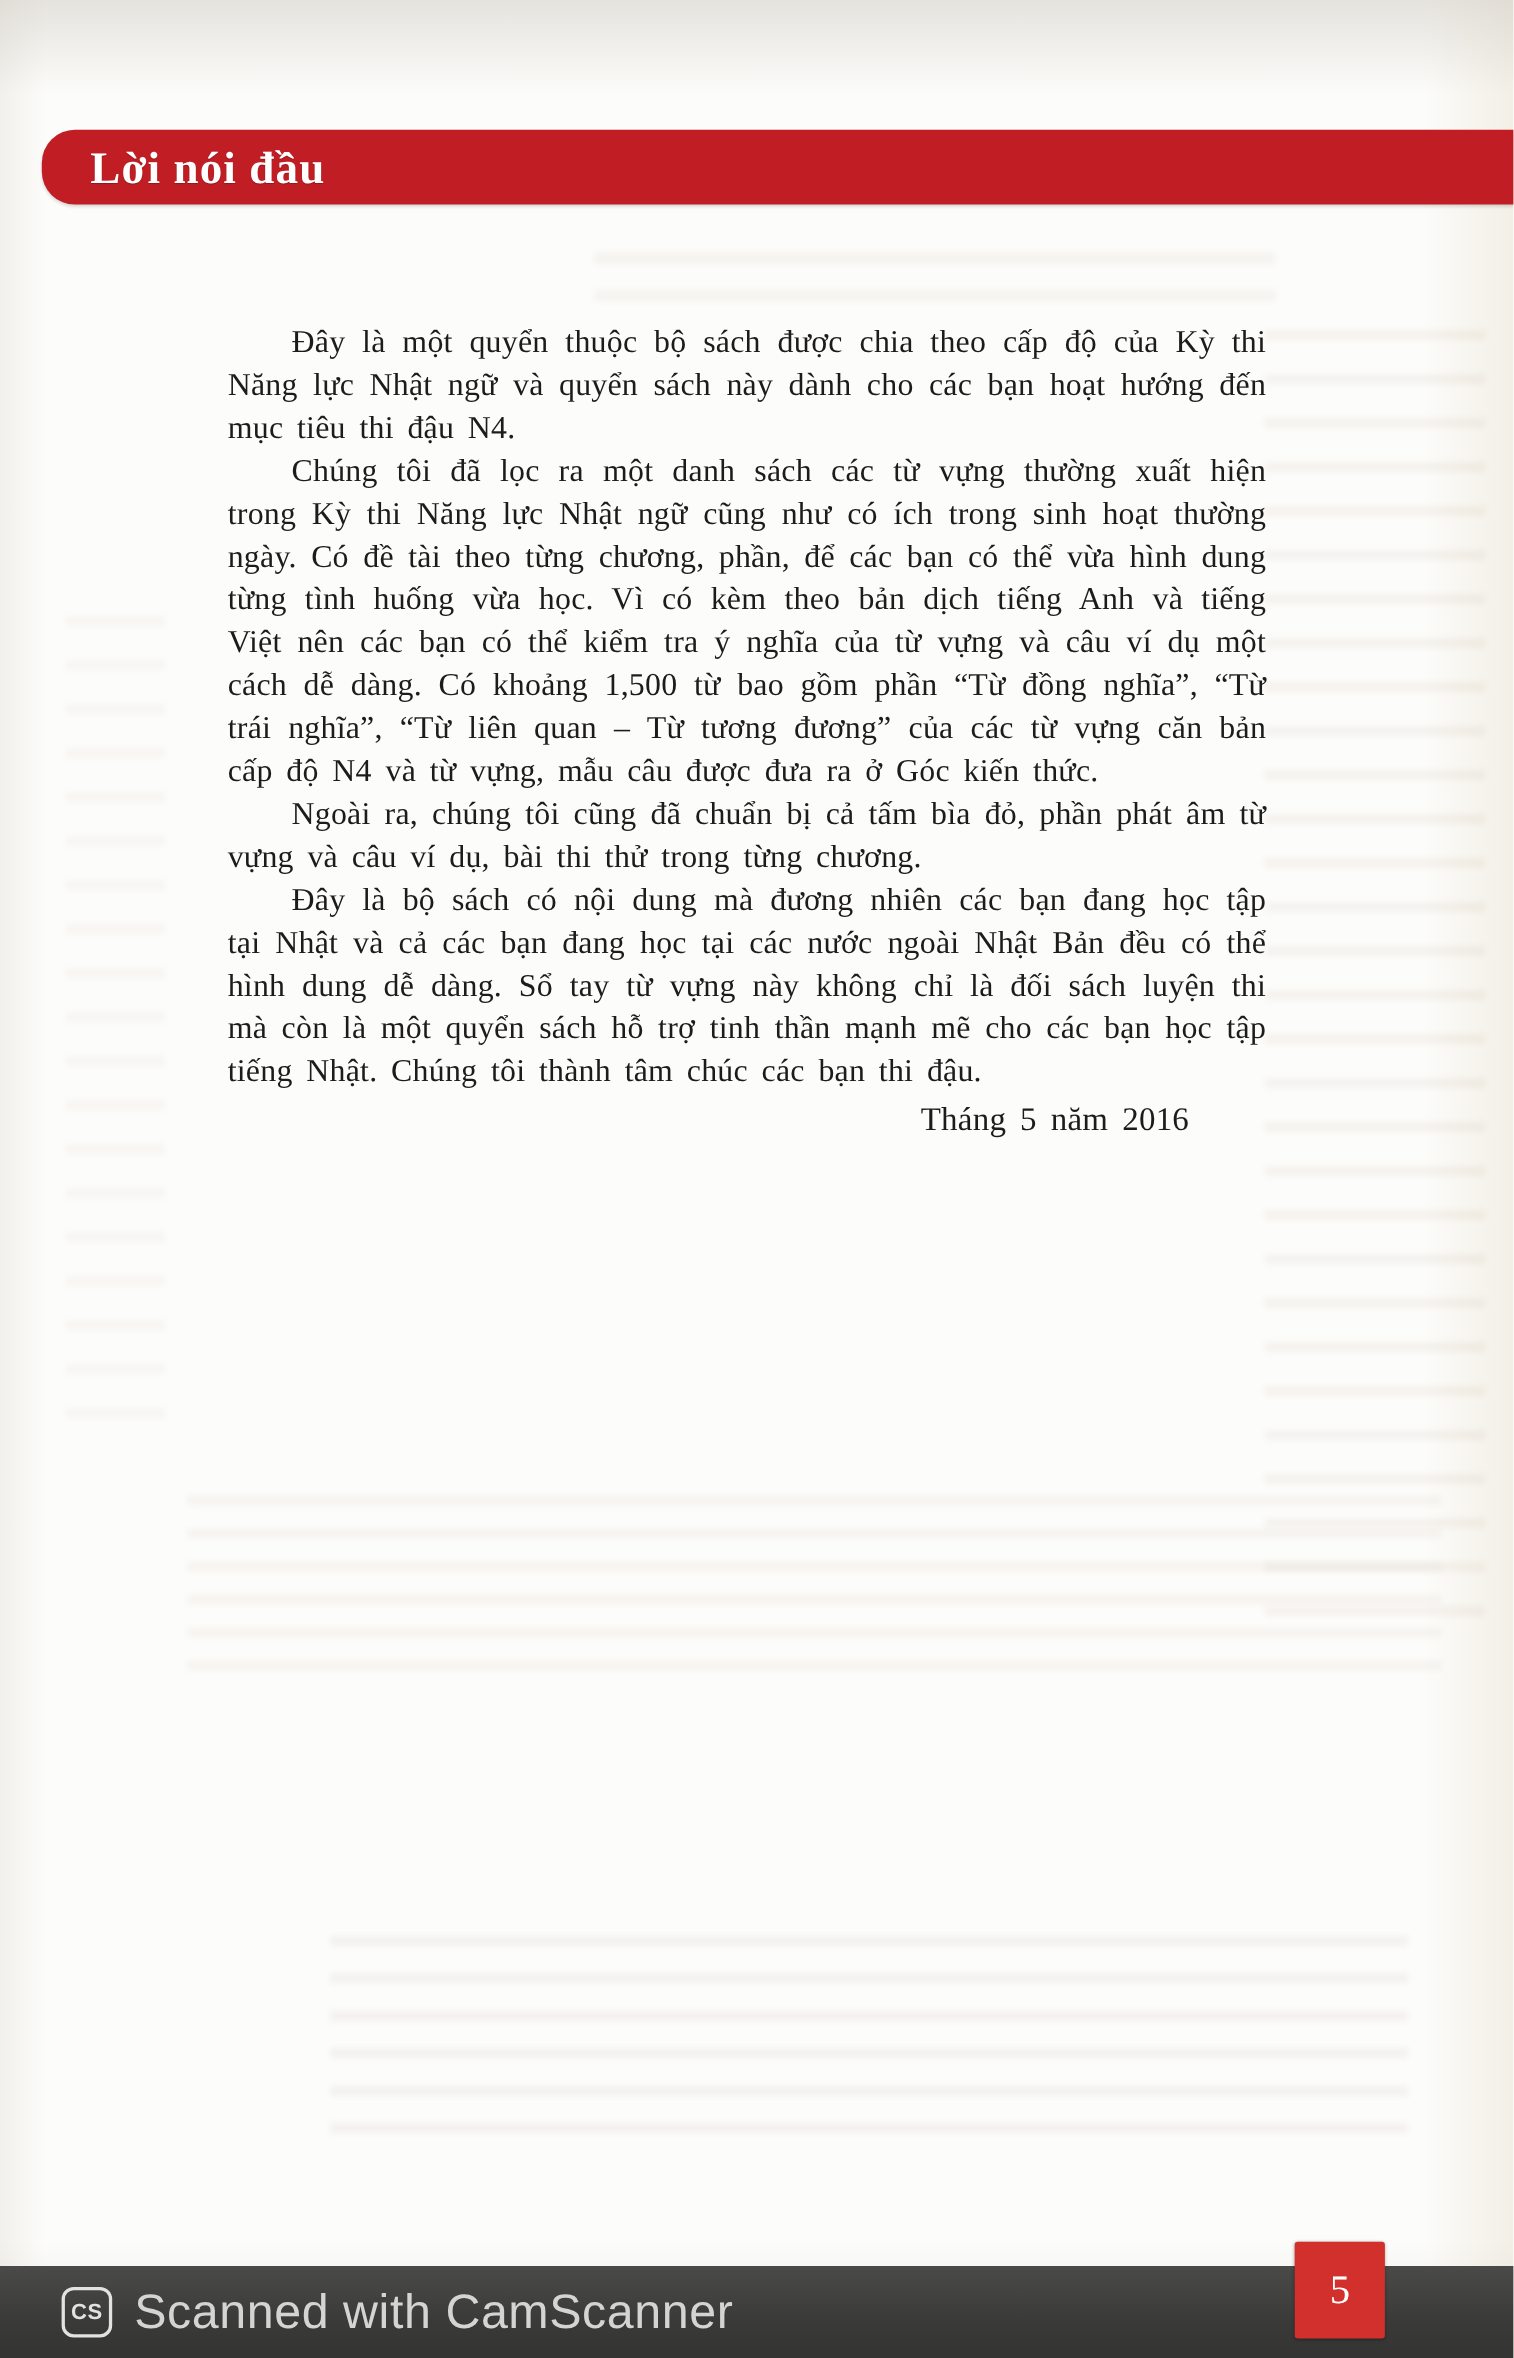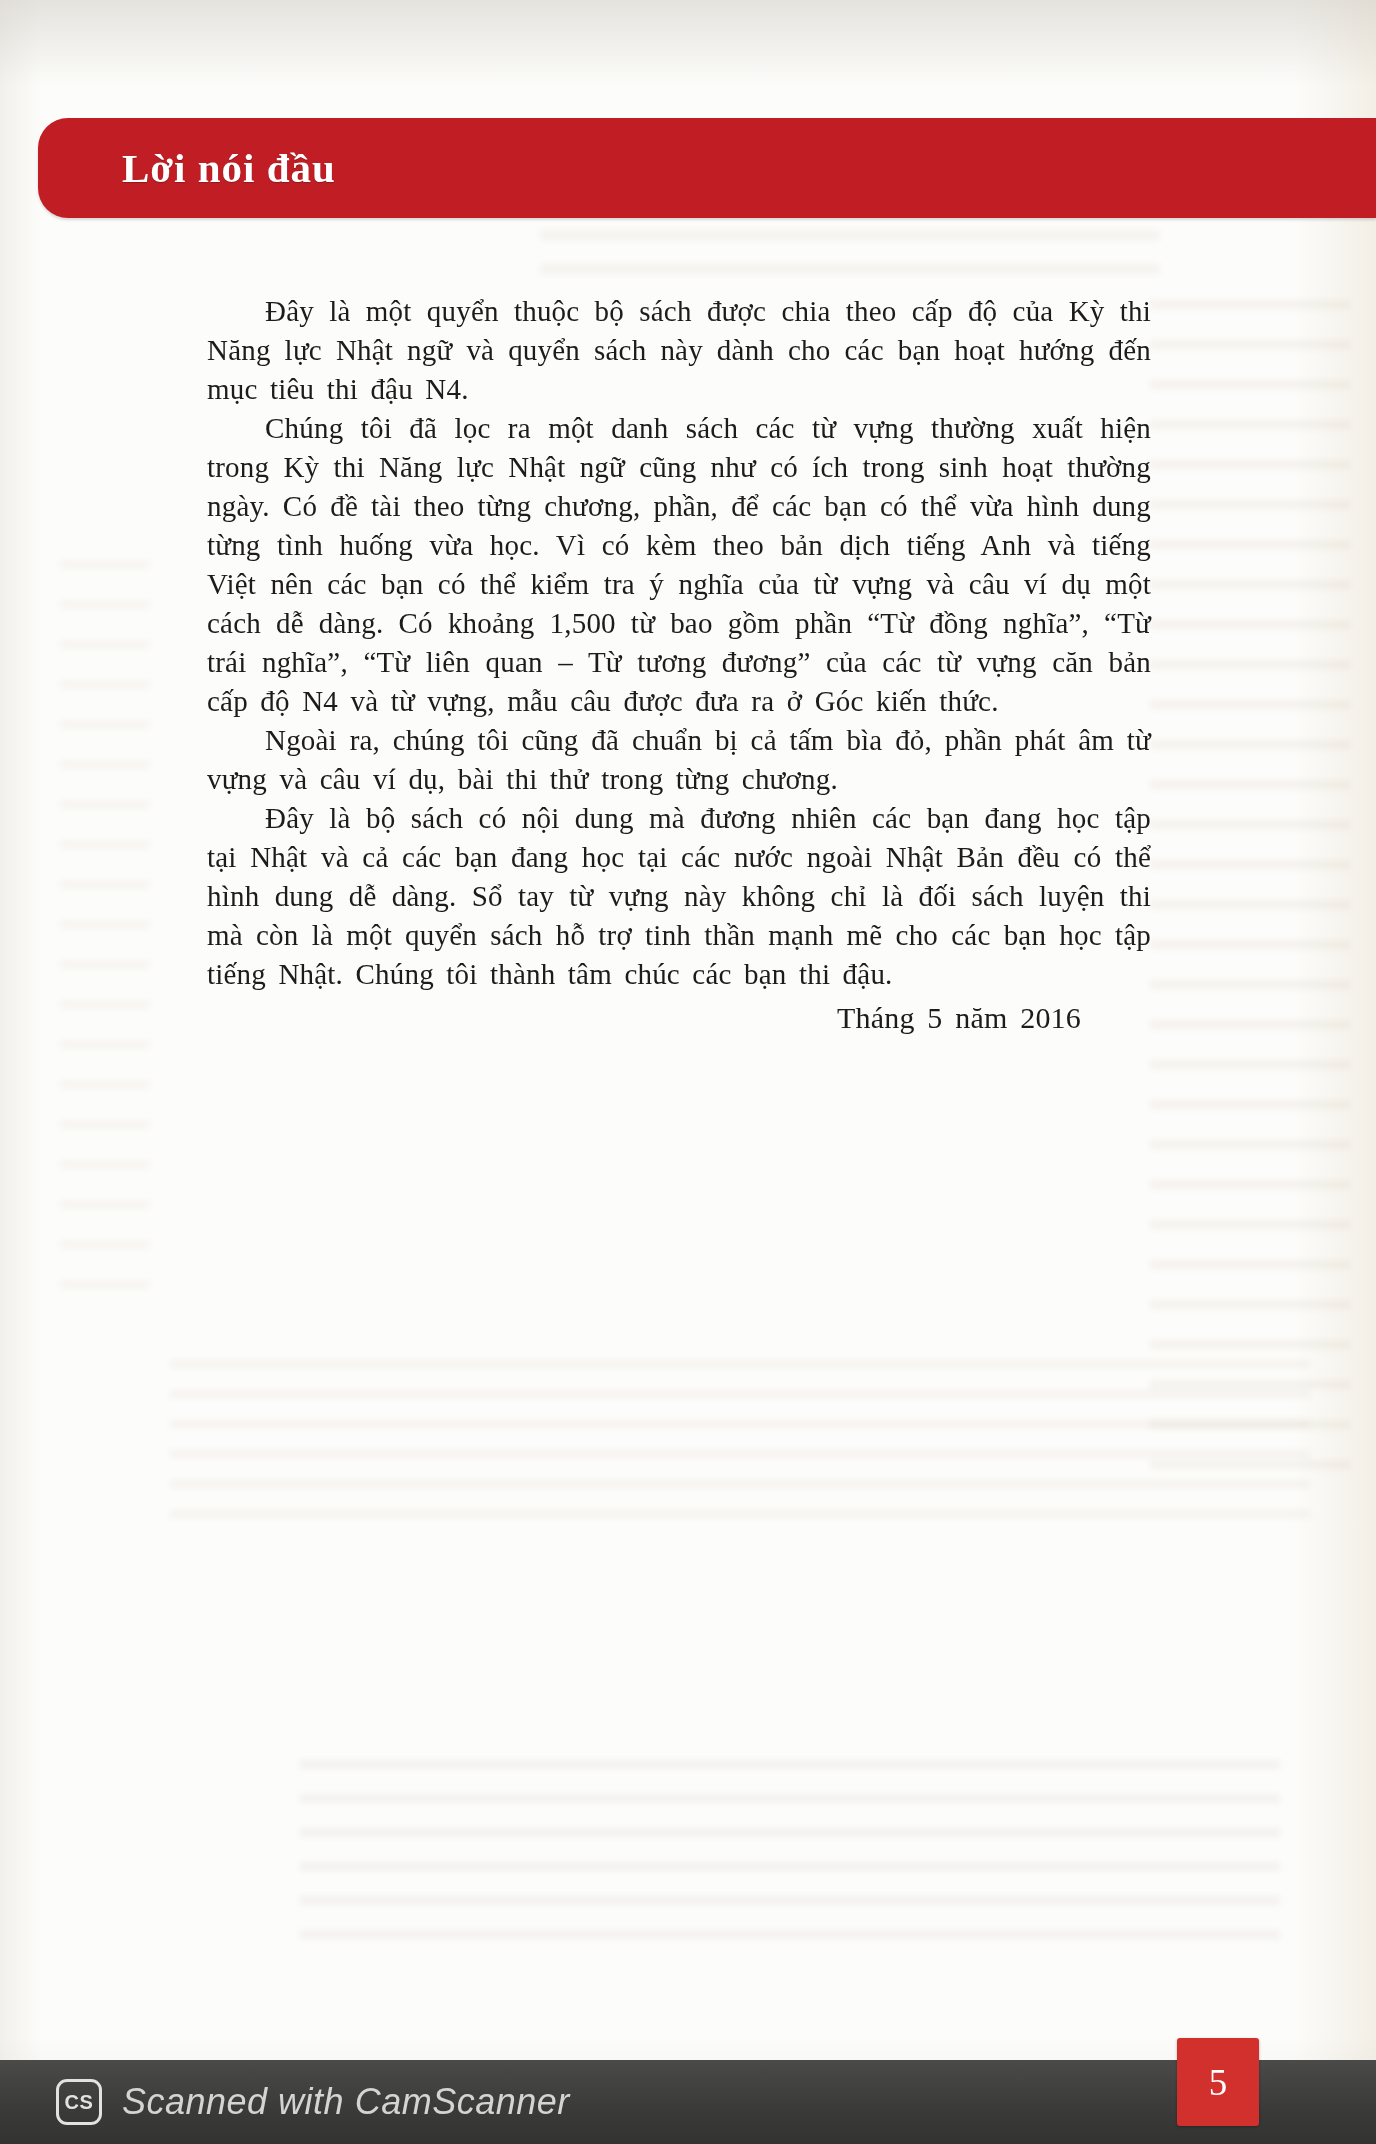--- a/index.html
+++ b/index.html
@@ -37,25 +37,24 @@
   .ghost-d{left:300px;top:1760px;width:980px;height:180px;opacity:.12;
     background:repeating-linear-gradient(180deg,
       rgba(120,95,80,.55) 0px, rgba(120,95,80,.55) 9px,
       rgba(0,0,0,0) 9px, rgba(0,0,0,0) 34px);}
   .ghost-e{left:540px;top:230px;width:620px;height:60px;opacity:.10;
     background:repeating-linear-gradient(180deg,
       rgba(140,110,80,.6) 0px, rgba(140,110,80,.6) 10px,
       rgba(0,0,0,0) 10px, rgba(0,0,0,0) 34px);}
   
   .header-bar{
-    position:absolute;left:38px;right:0;top:118px;height:100px;
+    position:absolute;left:38px;right:0;top:118px;height:68px;
     border-radius:30px 0 0 30px;
     display:flex;align-items:center;
     box-shadow:0 2px 3px rgba(0,0,0,.15);
-    padding-left:40px;
   }
   .header-title{
     color:#ffffff;font-size:41px;font-weight:bold;
     padding-left:44px;letter-spacing:1px;
     font-family:"Liberation Serif", serif;
     text-shadow:0 1px 1px rgba(0,0,0,.25);
   }
   
   .body-text{
     position:absolute;left:207px;top:292px;width:944px;
@@ -78,21 +77,21 @@
     width:46px;height:46px;margin-left:56px;
     border:3px solid #e2e2e0;border-radius:11px;
     display:flex;align-items:center;justify-content:center;
     color:#e2e2e0;font-family:"Liberation Sans", sans-serif;
     font-weight:bold;font-size:20px;letter-spacing:.5px;
     box-sizing:border-box;
   }
   .scanner-text{
     margin-left:20px;color:#d4d4d2;
     font-family:"Liberation Sans", sans-serif;
-    font-size:36px;letter-spacing:.5px;font-style:italic;
+    font-size:44px;letter-spacing:.5px;
   }
   
   .page-badge{
     position:absolute;left:1177px;top:2038px;width:82px;height:88px;
     display:flex;align-items:center;justify-content:center;
     color:#ffffff;font-size:37px;font-family:"Liberation Serif", serif;
     border-radius:3px;z-index:5;
     box-shadow:0 1px 3px rgba(0,0,0,.3);
   }
 </style>

